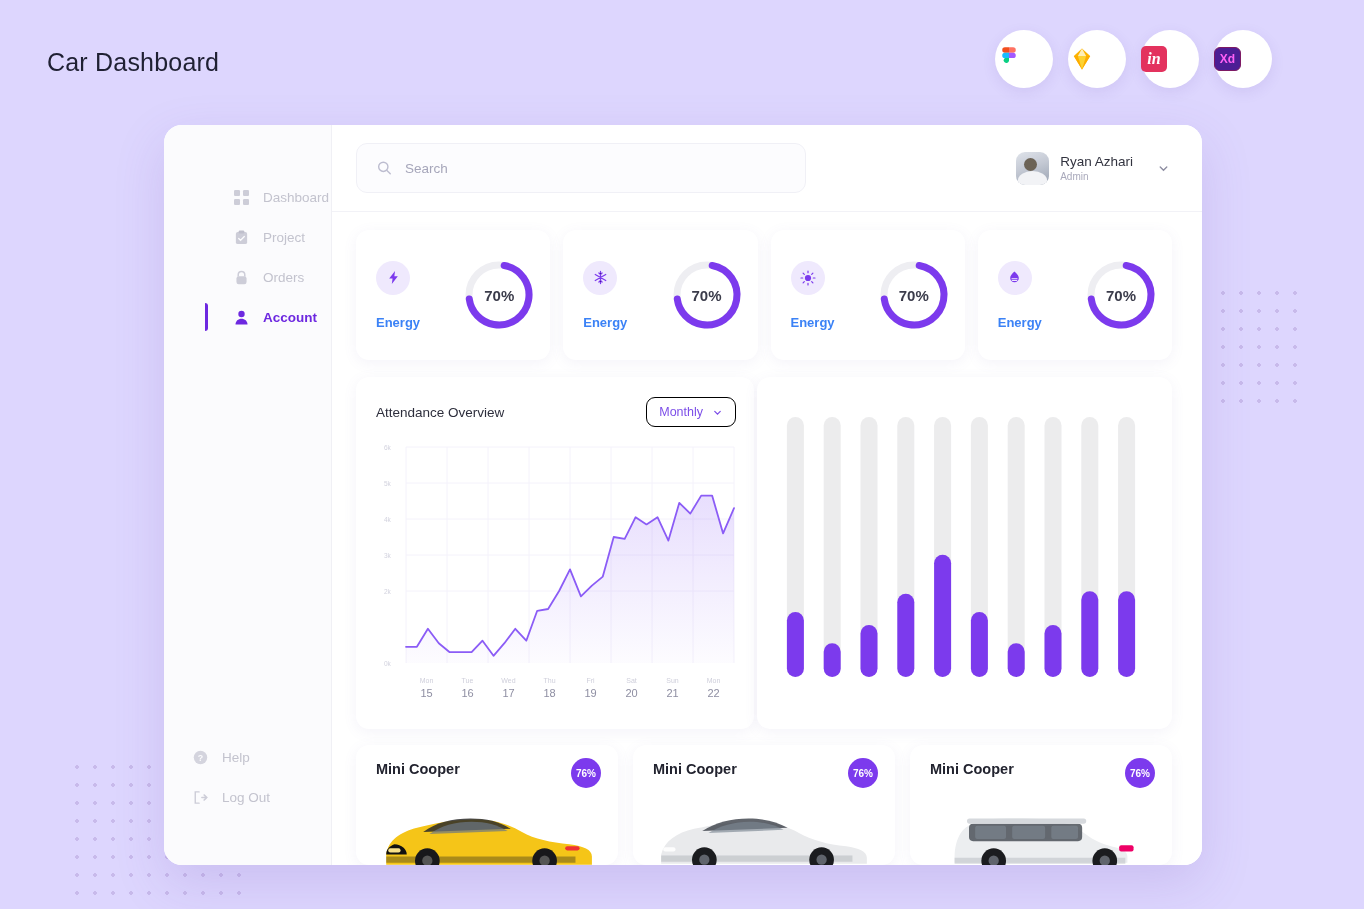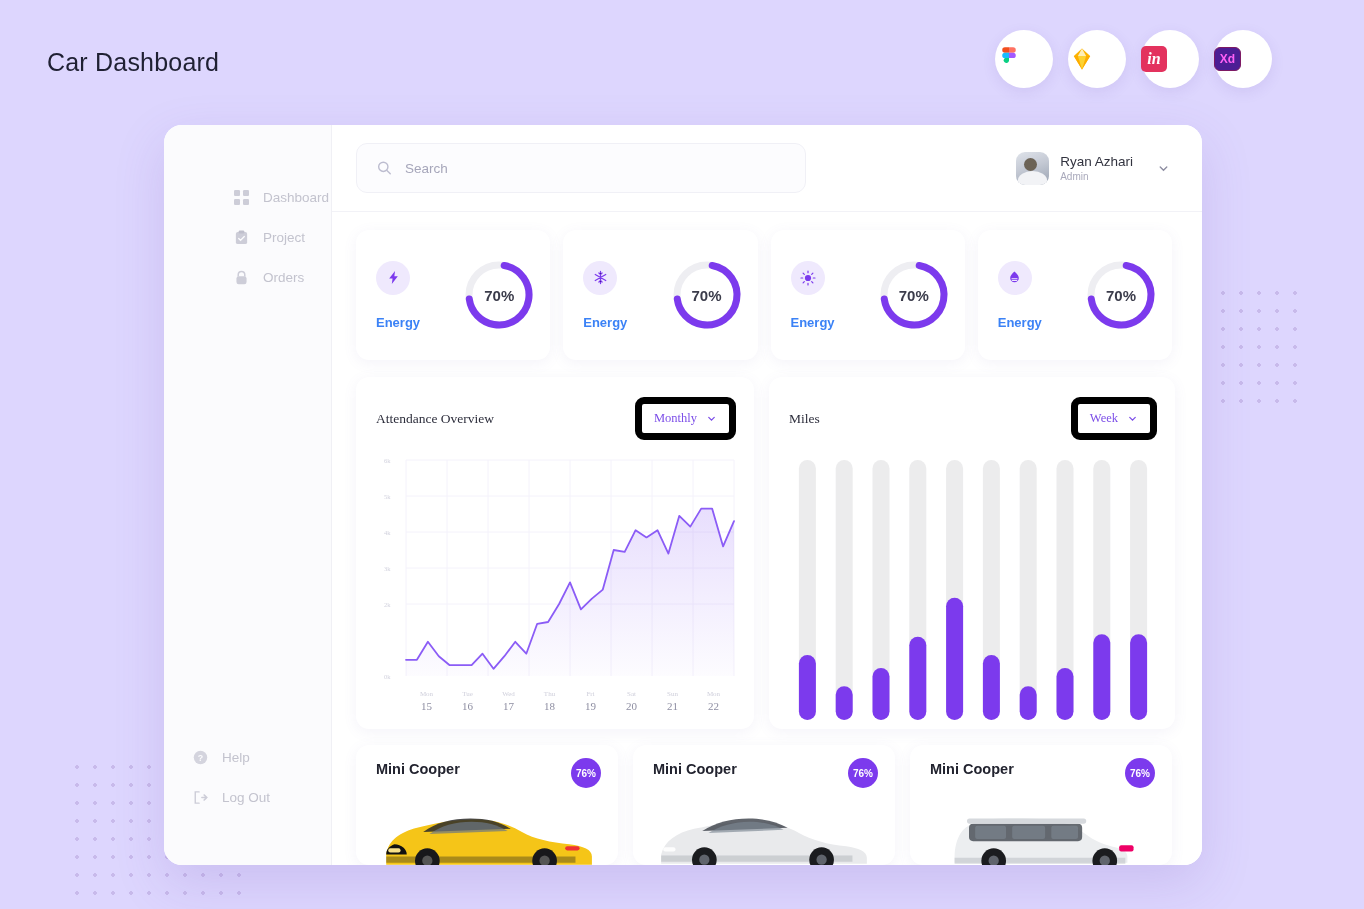--- a/index.html
+++ b/index.html
@@ -152,34 +152,34 @@
     background: #efe9fd; display: flex; align-items: center; justify-content: center;
   }
   .stat-label { font-size: 13px; font-weight: bold; color: #3b82f6; }
   .donut { margin-left: auto; position: relative; width: 74px; height: 74px; }
   .donut-val {
     position: absolute; inset: 0; display: flex; align-items: center; justify-content: center;
     font-size: 15px; font-weight: bold; color: #3b3c4b;
   }
 
   
-  .panels { display: flex; gap: 15px; margin-top: 17px; font-family: Liberation Serif, serif; }
+  .panels { display: flex; gap: 3px; margin-top: 17px; }
   .panel {
     background: #fff; border-radius: 13px;
     box-shadow: 0 3px 14px rgba(120,100,180,.08);
     padding: 20px 18px 14px 20px;
     height: 352px; position: relative;
   }
   .panel-a { flex: 0 0 398px; }
   .panel-b { flex: 1; }
   .panel-head { display: flex; align-items: center; }
   .panel-title { font-size: 13.5px; color: #2d2e3c; }
   .pill {
     margin-left: auto; display: flex; align-items: center; gap: 9px;
-    border: 7px solid #000000; border-radius: 9px;
+    border: 1px solid #000000; border-radius: 9px;
     padding: 7px 12px; font-size: 12.5px; color: #7c4ee8; cursor: pointer;
   }
   .chart-area { margin-top: 14px; }
   .axis-lab { font-size: 6.5px; fill: #d2d2de; }
   .xlab-day { font-size: 7px; fill: #cfcfdb; }
   .xlab-num { font-size: 11px; fill: #8e8ea2; }
 
   
   .cars { display: flex; gap: 15px; margin-top: 16px; }
   .car-card {
@@ -251,20 +251,27 @@
           <path d="M5 9l2 2 4-4" stroke="#fbfbfd" stroke-width="1.4" fill="none" stroke-linecap="round"></path>
         </svg>
         <span>Project</span>
       </div>
       <div class="nav-item">
         <svg class="nav-icon" viewBox="0 0 16 16" fill="none">
           <path d="M4.5 7V5a3.5 3.5 0 1 1 7 0v2" stroke="#cdcdd8" stroke-width="1.6"></path>
           <rect x="2.6" y="6.6" width="10.8" height="8.6" rx="2.4" fill="#cdcdd8"></rect>
         </svg>
         <span>Orders</span>
+      </div>
+      <div class="nav-item active">
+        <svg class="nav-icon" viewBox="0 0 16 16" fill="#6d28e0">
+          <circle cx="8" cy="4.3" r="3.4"></circle>
+          <path d="M1.6 15.4c0-3.6 2.9-6.1 6.4-6.1s6.4 2.5 6.4 6.1z"></path>
+        </svg>
+        <span>Account</span>
       </div>
     </div>
 
     <div class="nav-bottom">
       <div class="nav-item">
         <svg class="nav-icon" viewBox="0 0 16 16">
           <circle cx="8" cy="8" r="7.2" fill="#d4d4de"></circle>
           <text x="8" y="11.6" text-anchor="middle" font-size="9.5" fill="#fbfbfd" font-family="Liberation Sans, sans-serif" font-weight="bold">?</text>
         </svg>
         <span>Help</span>
@@ -440,29 +447,20 @@
                 <text x="255.5" y="256" text-anchor="middle" class="xlab-num">20</text>
                 <text x="296.5" y="242" text-anchor="middle" class="xlab-day">Sun</text>
                 <text x="296.5" y="256" text-anchor="middle" class="xlab-num">21</text>
                 <text x="337.5" y="242" text-anchor="middle" class="xlab-day">Mon</text>
                 <text x="337.5" y="256" text-anchor="middle" class="xlab-num">22</text>
               </svg>
           </div>
         </div>
 
         <div class="panel panel-b">
-          <div class="panel-head">
-            <div class="panel-title">Miles</div>
-            <div class="pill">
-              <span>Week</span>
-              <svg width="11" height="11" viewBox="0 0 14 14" fill="none" stroke="#7c4ee8" stroke-width="1.6" stroke-linecap="round">
-                  <path d="M3.5 5.5 7 9l3.5-3.5"></path>
-                </svg>
-            </div>
-          </div>
           <div class="chart-area">
             <svg id="barChart" width="368" height="272" viewBox="0 0 368 272">
                 <rect x="9.899999999999999" y="6" width="17" height="260" rx="8.5" fill="#ececed"></rect>
                 <rect x="9.899999999999999" y="201" width="17" height="65" rx="8.5" fill="#7c3aed"></rect>
                 <rect x="46.699999999999996" y="6" width="17" height="260" rx="8.5" fill="#ececed"></rect>
                 <rect x="46.699999999999996" y="232.2" width="17" height="33.800000000000004" rx="8.5" fill="#7c3aed"></rect>
                 <rect x="83.5" y="6" width="17" height="260" rx="8.5" fill="#ececed"></rect>
                 <rect x="83.5" y="214" width="17" height="52" rx="8.5" fill="#7c3aed"></rect>
                 <rect x="120.29999999999998" y="6" width="17" height="260" rx="8.5" fill="#ececed"></rect>
                 <rect x="120.29999999999998" y="182.8" width="17" height="83.2" rx="8.5" fill="#7c3aed"></rect>

